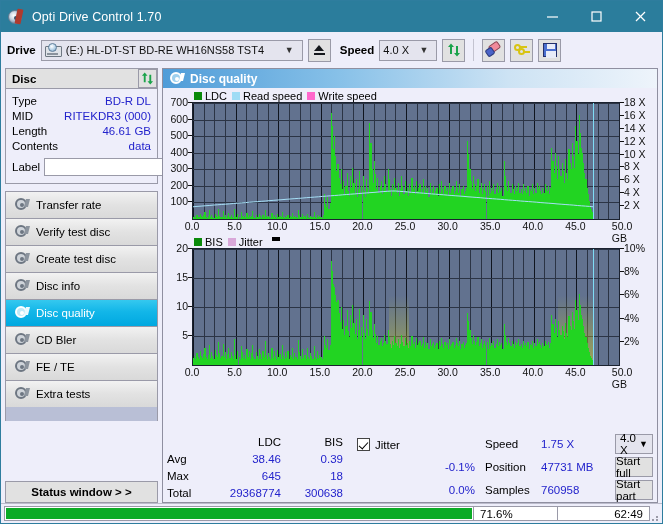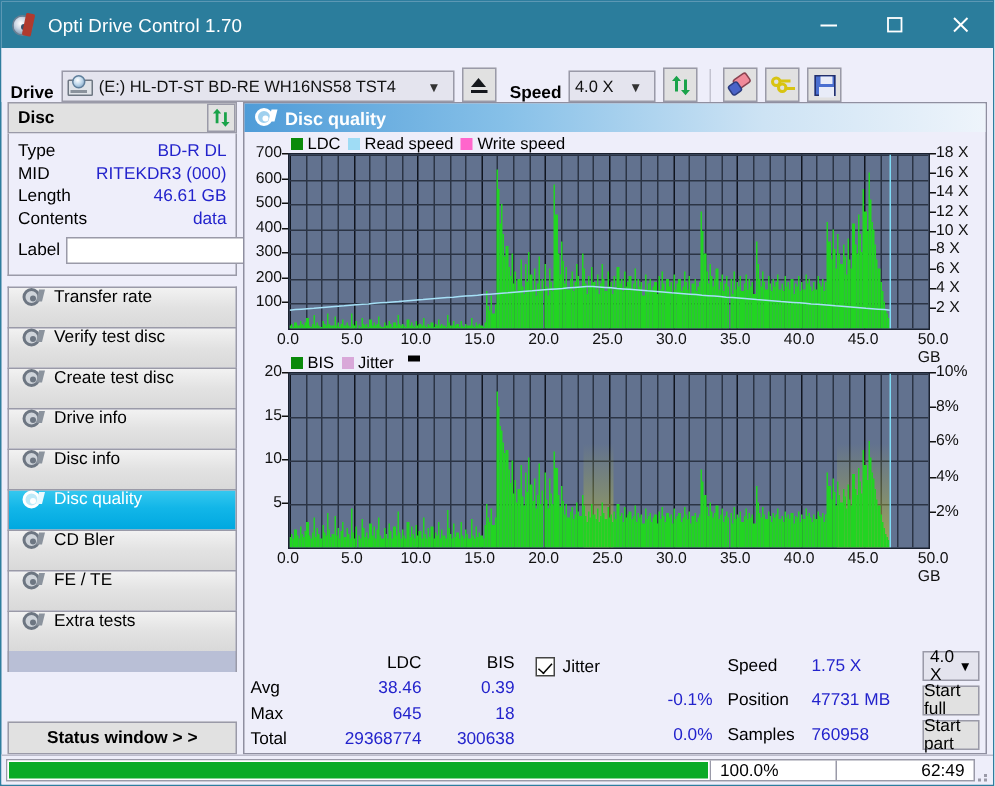--- a/index.html
+++ b/index.html
@@ -62,21 +62,21 @@
     display: flex; align-items: center;
     padding-left: 6px;
     border-bottom: 1px solid #ffffff;
   }
   .menu-item { padding: 2px 9px; font-size: 11.5px; color: #000; }
 
   
   .drivebar {
     height: 36px; flex: 0 0 36px;
     background: #eeeefa;
-    display: flex; align-items: flex-end;
+    display: flex; align-items: center;
     padding: 0 6px;
     gap: 5px;
   }
   .lbl-bold { font-weight: bold; font-size: 11.5px; color: #000; }
   .combo {
     height: 21px; background: #e4e4ee;
     border: 1px solid #9a9aa8;
     display: flex; align-items: center;
     padding: 0 3px; font-size: 11px; color: #111;
     position: relative;
@@ -141,21 +141,21 @@
   .cdbtn { width:21px;height:20px;background:#e1e1e1;border:1px solid #9a9aa8;display:flex;align-items:center;justify-content:center;}
   .cdbtn .cd2 { width:14px;height:14px;border-radius:50%;
     background: radial-gradient(circle at 40% 35%, #ffffff 0%, #f3f0a8 35%, #d8d44f 70%, #a8a02c 100%);
     border:1px solid #8d8726;}
   .cdbtn .cd2::after{content:'';display:block;width:4px;height:4px;border-radius:50%;background:#e9e8d4;margin:4px auto;}
 
   .navlist { margin-top: 7px; display: flex; flex-direction: column; }
   .navbtn {
     height: 27px; background: linear-gradient(180deg,#f2f2f2 0%, #e2e2e2 50%, #d9d9d9 100%);
     border: 1px solid #9a9aa8; border-bottom: none;
-    display:flex; padding-left:8px; gap:7px;
+    display:flex; align-items:center; padding-left:8px; gap:7px;
     font-size: 11.5px; color:#000;
   }
   .navbtn:last-child { border-bottom: 1px solid #9a9aa8; }
   .navbtn.active {
     background: linear-gradient(180deg,#35c8ef 0%, #12b6e8 45%, #00a8e0 100%);
     color: #ffffff;
   }
   .nav-ico { width:15px;height:14px; position:relative; flex:0 0 15px;}
   .nav-ico .ring {
     position:absolute; left:1px; top:0; width:12px;height:12px;border-radius:50%;
@@ -402,27 +402,20 @@
               <i class="tick"></i>
             </span>
           <span>Verify test disc</span>
         </div>
         <div class="navbtn">
           <span class="nav-ico">
               <i class="ring"></i>
               <i class="tick"></i>
             </span>
           <span>Create test disc</span>
-        </div>
-        <div class="navbtn">
-          <span class="nav-ico">
-              <i class="ring"></i>
-              <i class="tick"></i>
-            </span>
-          <span>Drive info</span>
         </div>
         <div class="navbtn">
           <span class="nav-ico">
               <i class="ring"></i>
               <i class="tick"></i>
             </span>
           <span>Disc info</span>
         </div>
         <div class="navbtn active">
           <span class="nav-ico">
@@ -1452,21 +1445,21 @@
         </div>
       </div>
     </div>
   </div>
 
   <div class="statusbar">
     <div class="progress-outer">
       <div class="progress-track">
         <div class="progress-fill" id="pfill" style="width: calc(100% - 2px);"></div>
       </div>
-      <div class="progress-pct">100.0%</div>
+      <div class="progress-pct">71.6%</div>
       <div class="progress-time">62:49</div>
     </div>
     <div class="grip">
       <i style="left:6px;top:12px"></i>
         <i style="left:2px;top:15px"></i>
         <i style="left:6px;top:15px"></i>
     </div>
   </div>
 </div>
 

